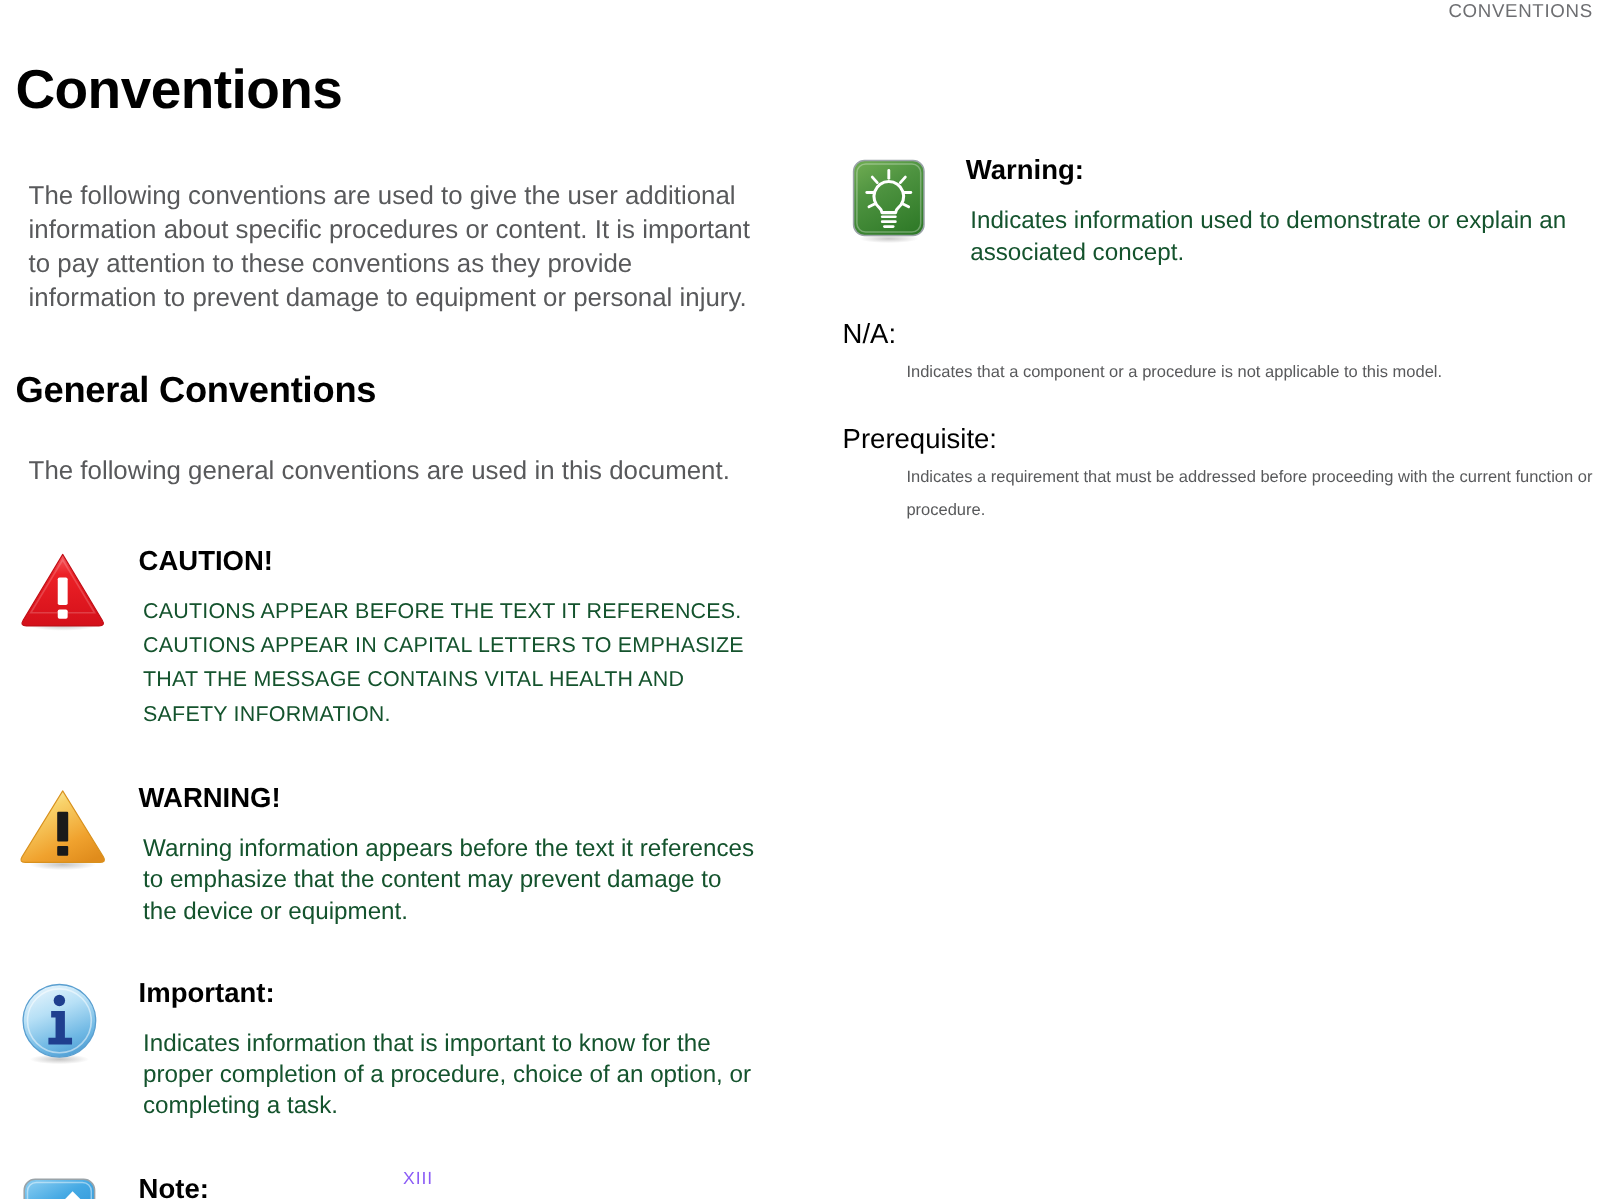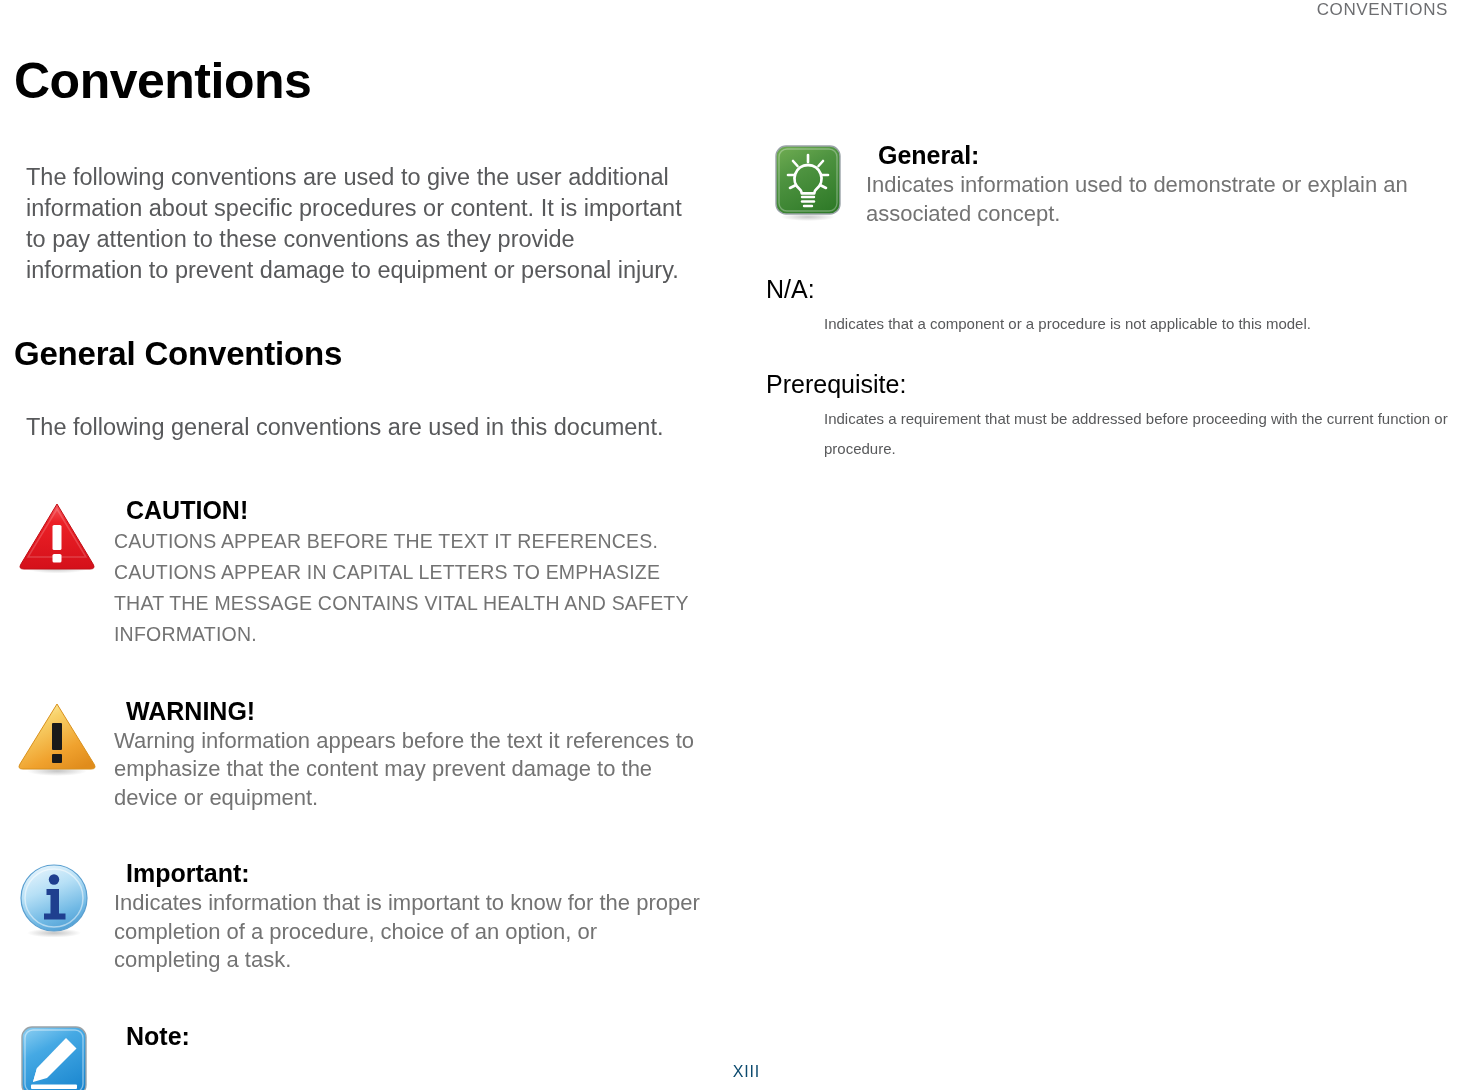--- a/index.html
+++ b/index.html
@@ -99,24 +99,24 @@
     margin-bottom: 46px;
   }
   .note-block .note-title {
     margin: 0 0 1px 12px;
     font-size: 25px;
     font-weight: bold;
     color: #000000;
     line-height: 30px;
   }
   .note-block .note-body {
-    margin: 0;
+    margin: 16px;
     font-size: 22px;
     line-height: 28.5px;
-    color: #737373;
+    color: #14532d;
   }
   .note-block .note-body.caps {
     font-size: 19.5px;
     letter-spacing: 0.2px;
     line-height: 31px;
     font-variant: small-caps;
     text-transform: lowercase;
   }
   .note-block .note-body.caps .cap {
     font-variant: normal;
@@ -147,24 +147,24 @@
     line-height: 30px;
     color: #58595b;
   }
 
   
   .footer-folio {
     position: absolute;
     left: 0;
     top: 1063px;
     width: 760px;
-    text-align: right;
+    text-align: center;
     font-size: 16px;
     letter-spacing: 0.8px;
-    color: #0c4a6e;
+    color: #8b5cf6;
   }
 </style>
 </head>
 <body>
 
 <div class="page">
 
   <div class="running-header">
     <span class="cap">CONVENTIONS</span>
   </div>
@@ -323,21 +323,21 @@
               <line x1="60" y1="48" x2="54" y2="45"></line>
             </g>
             <path d="M42 25 a13.5 13.5 0 0 1 8.5 24 c-1.6 1.3 -2.2 2.6 -2.3 4.3 h-12.4 c-0.1 -1.7 -0.7 -3 -2.3 -4.3 A13.5 13.5 0 0 1 42 25 Z" fill="none" stroke="#ffffff" stroke-width="2.8" stroke-linejoin="round"></path>
             <g stroke="#ffffff" stroke-width="2.4" stroke-linecap="round">
               <line x1="36" y1="57" x2="48" y2="57"></line>
               <line x1="36" y1="61.5" x2="48" y2="61.5"></line>
               <line x1="38" y1="66" x2="46" y2="66"></line>
             </g>
           </svg>
         </span>
-        <p class="note-title">General:</p>
+        <p class="note-title">Warning:</p>
         <p class="note-body">Indicates information used to demonstrate or explain an associated concept.</p>
       </div>
 
       <div class="term-block">
         <p class="term-title">N/A:</p>
         <p class="term-body">Indicates that a component or a procedure is not applicable to this model.</p>
       </div>
 
       <div class="term-block">
         <p class="term-title">Prerequisite:</p>

